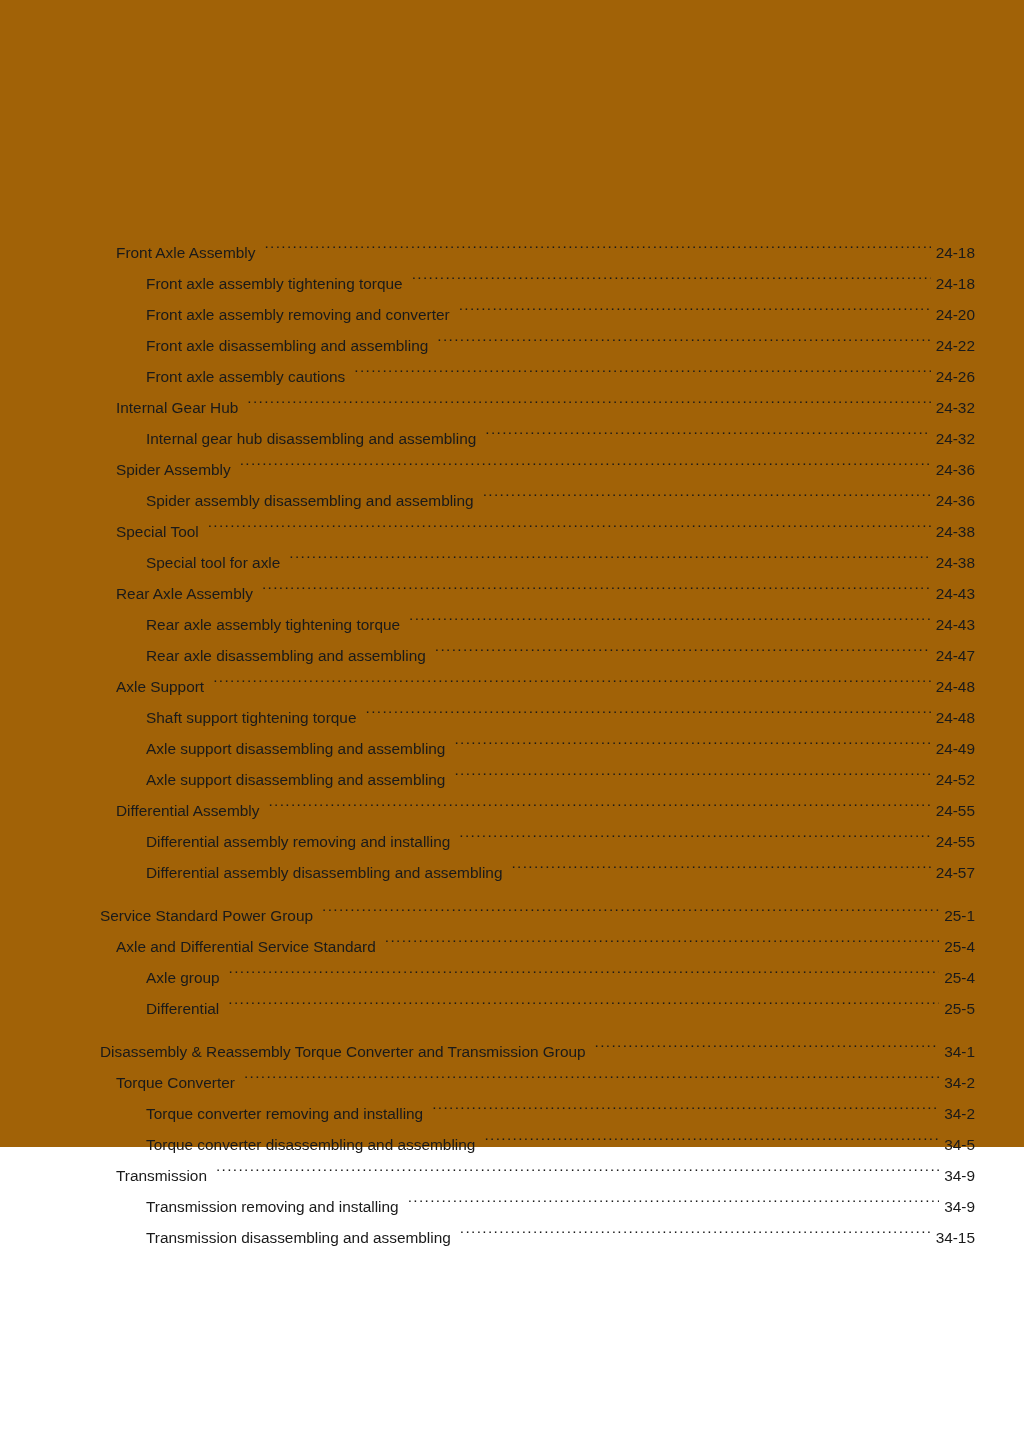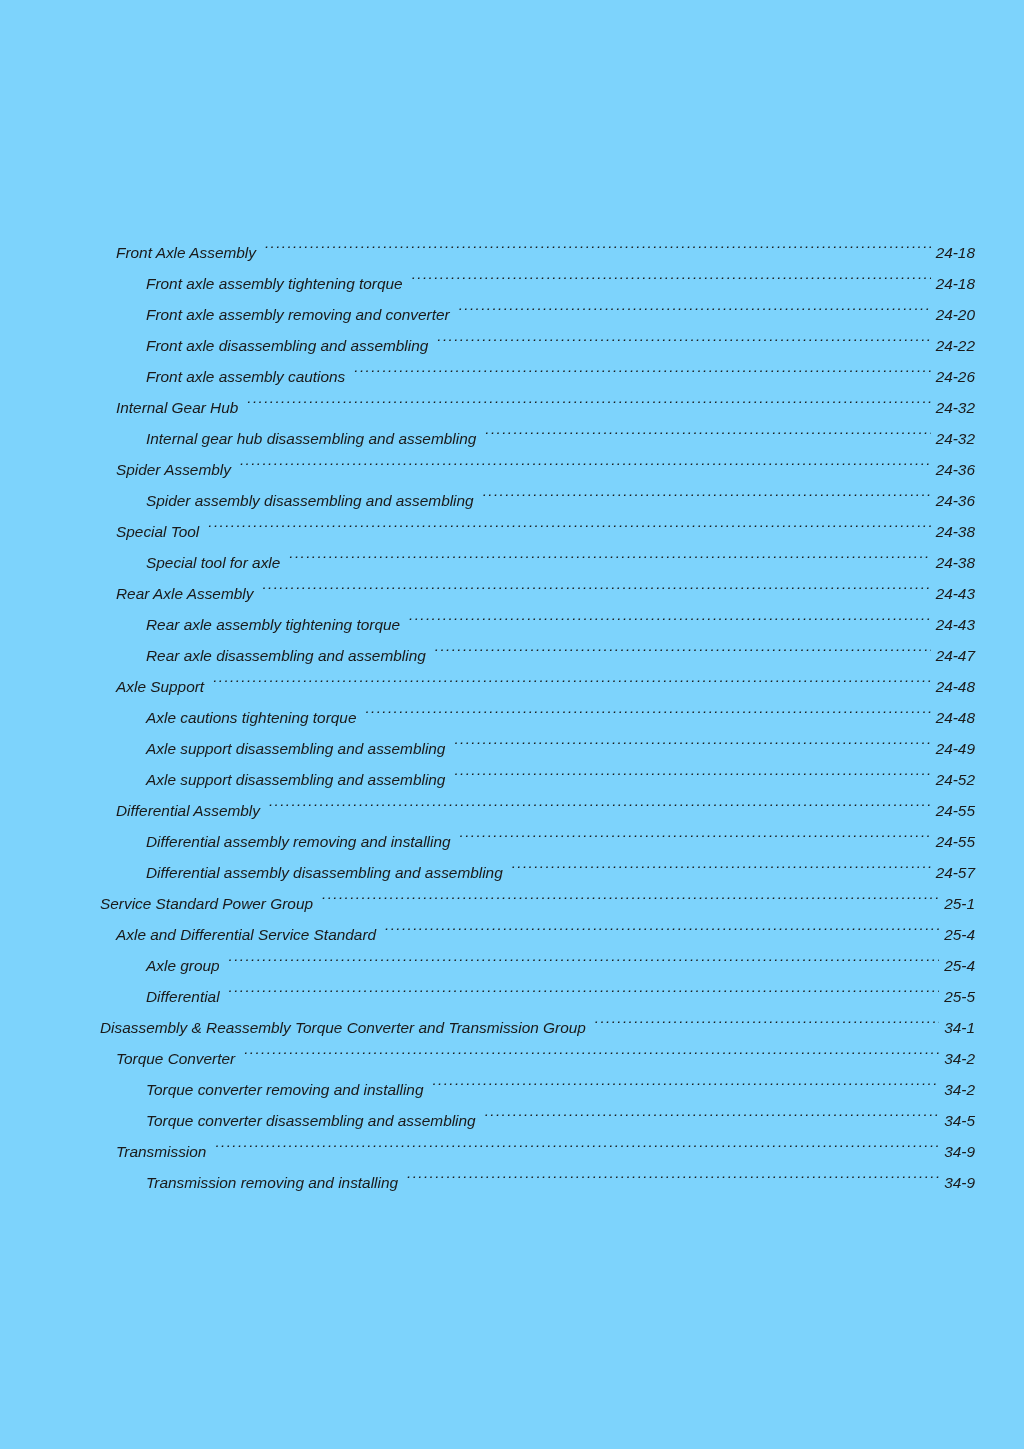--- a/index.html
+++ b/index.html
@@ -14,45 +14,44 @@
     font-family: "Liberation Sans", sans-serif;
     color: #1a1a1a;
     -webkit-font-smoothing: antialiased;
     overflow: hidden;
   }
 
   
   .page {
     position: relative;
     width: 1024px;
-    height: 1449px;
-    background: #7dd3fc;
+    height: 1147px;
+    background: #a16207;
     box-sizing: border-box;
-    font-style: italic;
   }
 
   
   .toc {
     position: absolute;
     top: 237px;
     left: 100px;
     width: 875px;   
   }
 
   .toc-entry {
     display: flex;
     align-items: baseline;
     height: 31px;
     font-size: 15.4px;
     line-height: 31px;
     white-space: nowrap;
   }
 
   
-  .toc-entry.level-0 { padding-left: 0px; }
+  .toc-entry.level-0 { padding-left: 0px; margin-top: 12px; }
   .toc-entry.level-1 { padding-left: 16px; }
   .toc-entry.level-2 { padding-left: 46px; }
 
   .entry-title {
     flex: 0 0 auto;
     padding-right: 7px;
   }
 
   
   .leader {
@@ -157,21 +156,21 @@
         <span class="entry-title">Rear axle disassembling and assembling</span>
         <span class="leader"></span>
         <span class="entry-page">24-47</span>
       </div>
       <div class="toc-entry level-1">
         <span class="entry-title">Axle Support</span>
         <span class="leader"></span>
         <span class="entry-page">24-48</span>
       </div>
       <div class="toc-entry level-2">
-        <span class="entry-title">Axle cautions tightening torque</span>
+        <span class="entry-title">Shaft support tightening torque</span>
         <span class="leader"></span>
         <span class="entry-page">24-48</span>
       </div>
       <div class="toc-entry level-2">
         <span class="entry-title">Axle support disassembling and assembling</span>
         <span class="leader"></span>
         <span class="entry-page">24-49</span>
       </div>
       <div class="toc-entry level-2">
         <span class="entry-title">Axle support disassembling and assembling</span>
@@ -236,14 +235,19 @@
       <div class="toc-entry level-1">
         <span class="entry-title">Transmission</span>
         <span class="leader"></span>
         <span class="entry-page">34-9</span>
       </div>
       <div class="toc-entry level-2">
         <span class="entry-title">Transmission removing and installing</span>
         <span class="leader"></span>
         <span class="entry-page">34-9</span>
       </div>
+      <div class="toc-entry level-2">
+        <span class="entry-title">Transmission disassembling and assembling</span>
+        <span class="leader"></span>
+        <span class="entry-page">34-15</span>
+      </div>
     </div>
 </div>
 
 </body></html>

